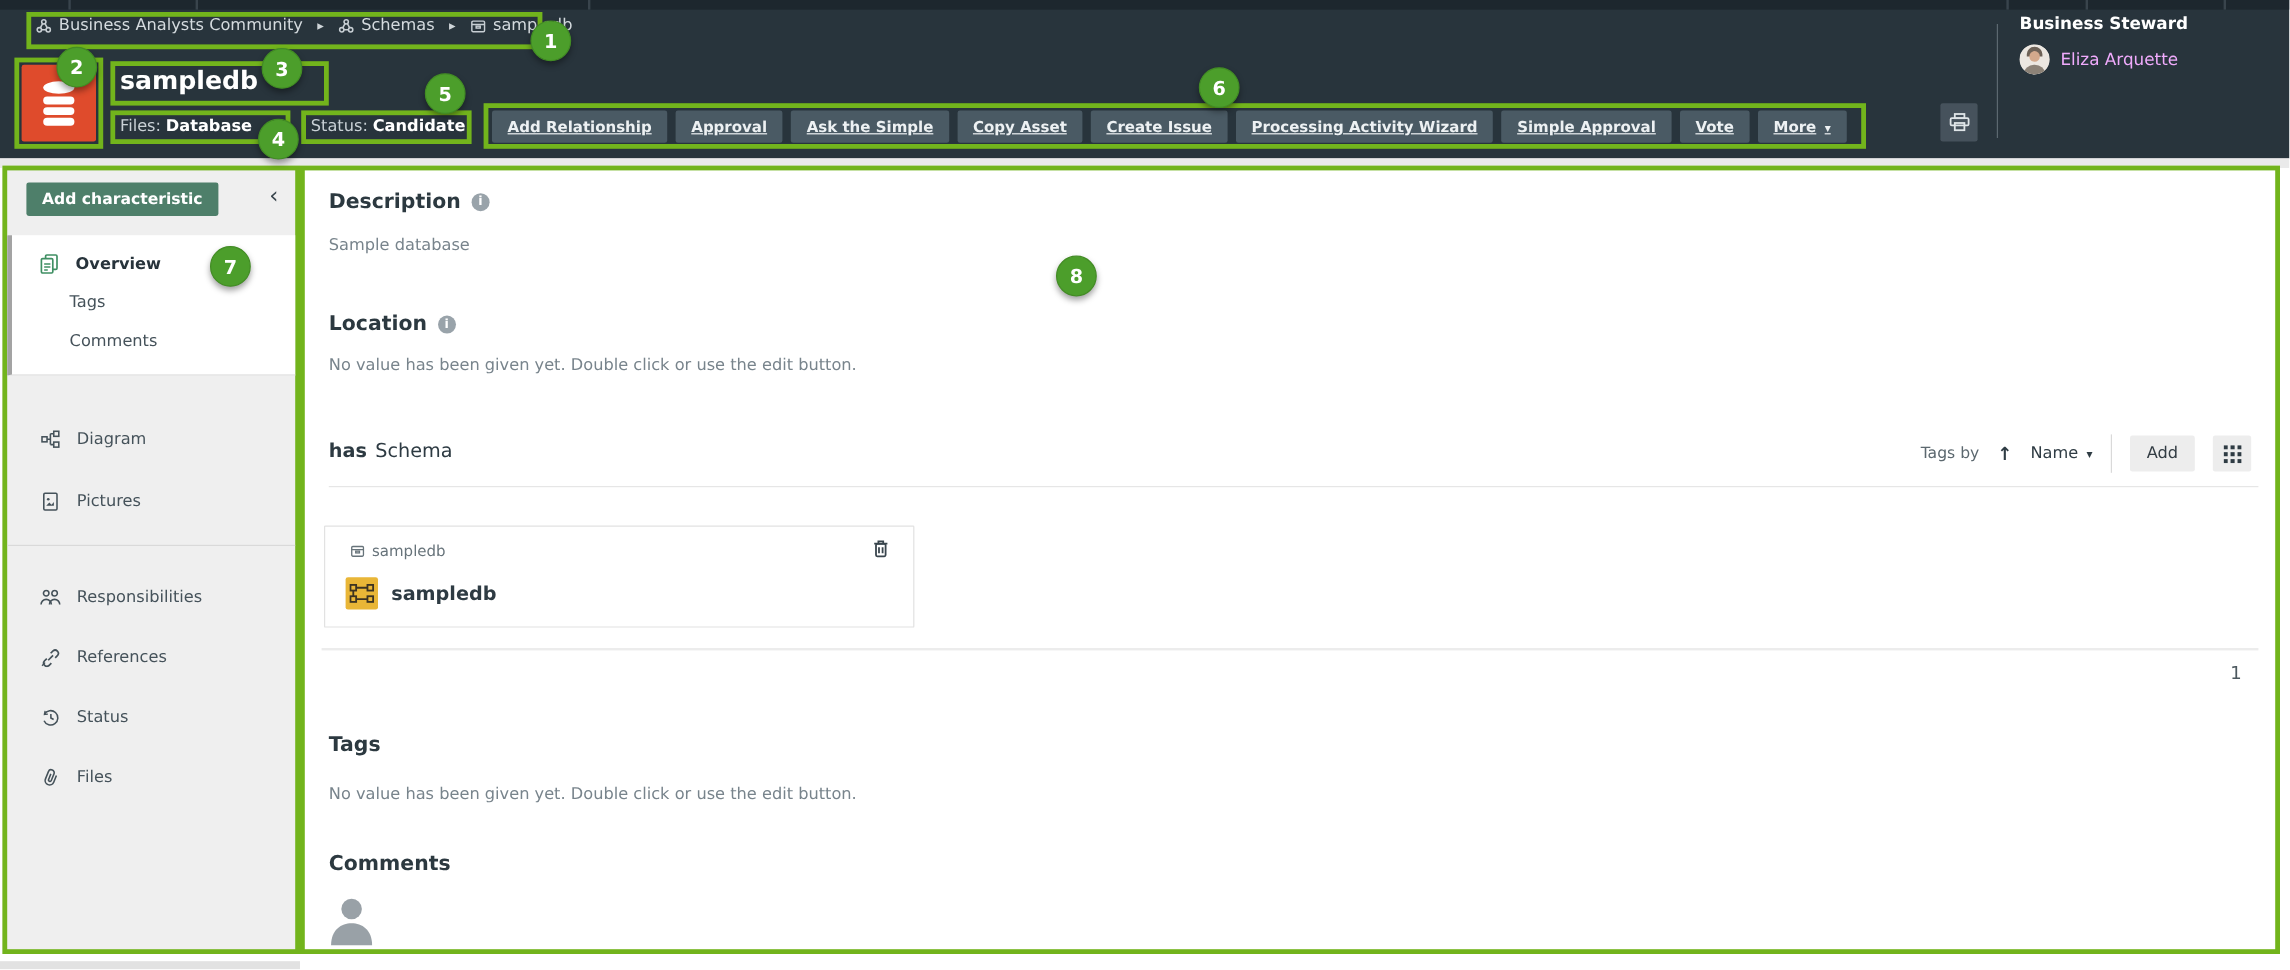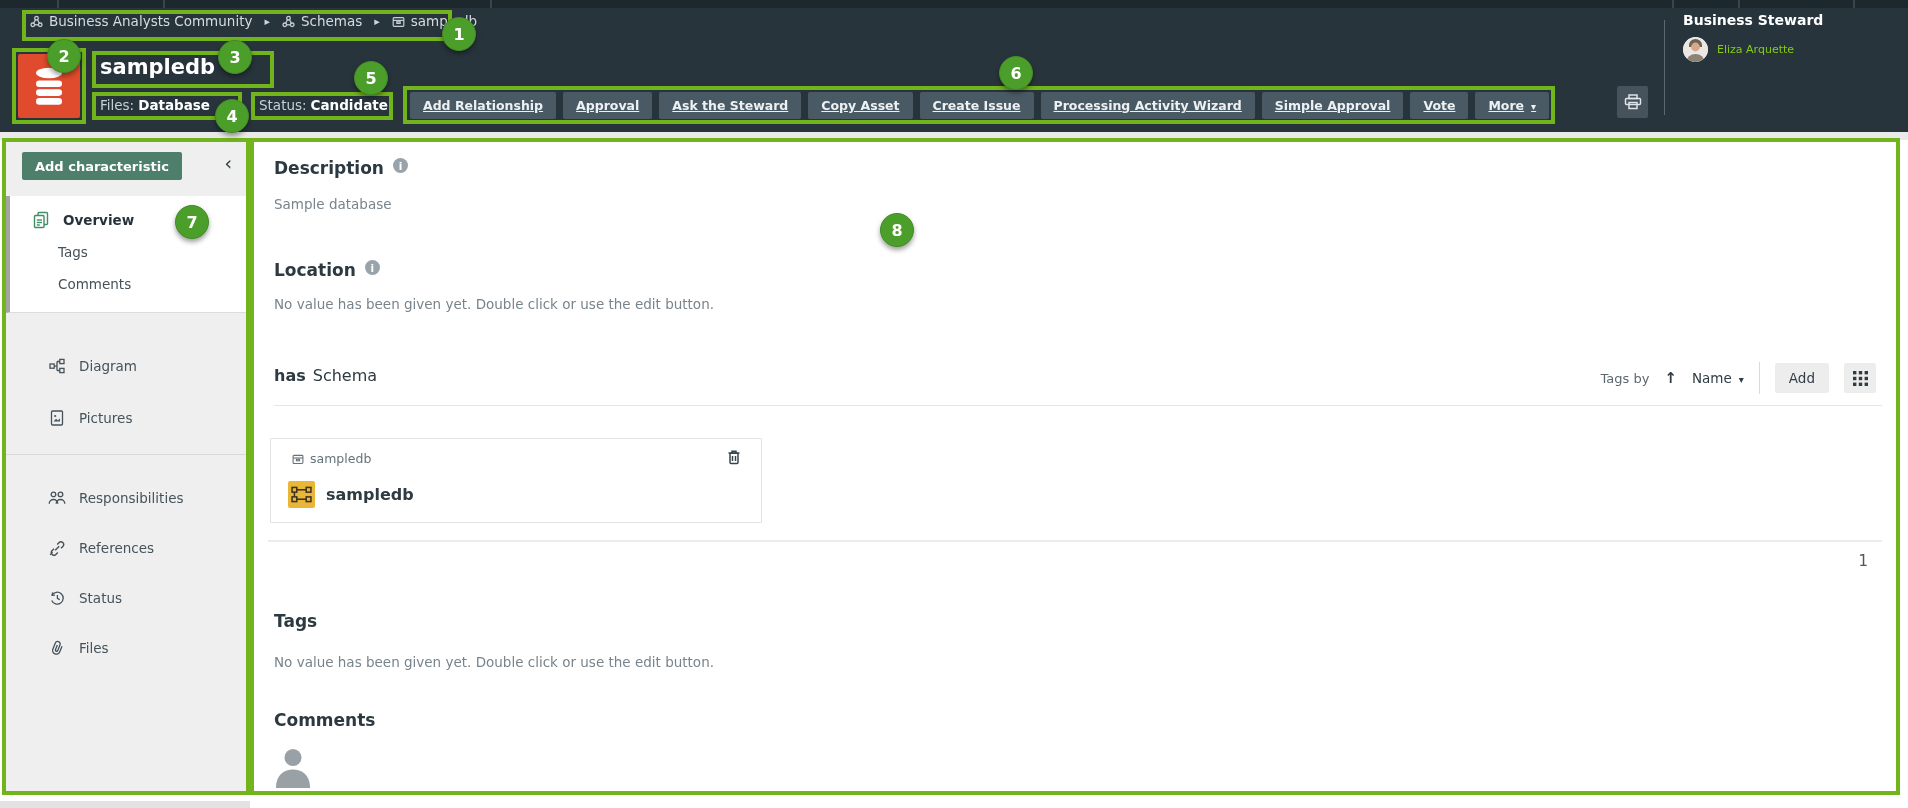--- a/index.html
+++ b/index.html
@@ -31,46 +31,46 @@
   .tb-btn .caret { margin-left:7px; font-size:10px; }
 
   .print-btn { position:absolute; left:1617px; top:86px; width:31px; height:32px; background:#46525c;
                border:none; border-radius:2px; cursor:pointer; display:flex; align-items:center; justify-content:center; }
   .hdr-divider { position:absolute; left:1664px; top:20px; width:1px; height:95px; background:#5c6870; }
 
   .steward { position:absolute; left:1683px; top:12px; color:#fff; }
   .steward-role { font-size:14px; font-weight:bold; }
   .steward-user { display:flex; align-items:center; gap:9px; margin-top:9px; cursor:pointer; }
   .avatar { width:25px; height:25px; border-radius:50%; background:#ece7e1; overflow:hidden; display:block; }
-  .steward-name { font-size:11px; color:#84cc16;text-align:center; }
+  .steward-name { font-size:14px; color:#f0abfc;text-align:center; }
 
   .gapband { position:absolute; left:0; top:132px; width:1908px; height:8px; background:#eaeaea; }
 
   
   .sidebar { position:absolute; left:2px; top:138px; width:248px; height:657px; background:#efefef;
              border:4px solid #72b41c; }
   .addchar { position:absolute; left:16px; top:10px; height:28px; padding:0 13px; background:#4e7f6a;
              color:#fff; border:none; border-radius:2px; font-family:inherit; font-size:13px; font-weight:600; cursor:pointer; }
   .collapse { position:absolute; right:14px; top:12px; font-size:19px; color:#39454d; cursor:pointer; line-height:1; }
   .navpanel { position:absolute; left:0; top:54px; width:240px; height:117px; background:#fff;
               border-left:4px solid #a3a3a3; border-bottom:1px solid #dcdcdc; }
   .nav-item { display:flex; align-items:center; gap:13px; height:32px; color:#45525a; font-size:13.5px; cursor:pointer; }
   .navpanel .nav-item { padding-left:22px; }
   .navpanel .nav-item.head { font-weight:bold; color:#27333b; margin-top:8px; }
   .navpanel .nav-item.sub { padding-left:48px; }
-  .nav-abs { position:absolute; left:16px; width:240px; padding-left:26px; }
+  .nav-abs { position:absolute; left:1px; width:240px; padding-left:26px; }
   .sb-divider { position:absolute; left:0; top:312px; width:240px; height:1px; background:#d9d9d9; }
   .nav-ico { width:18px; display:inline-flex; justify-content:center; color:#45525a; }
   .strip-bl { position:absolute; left:0; top:801px; width:250px; height:7px; background:#e2e2e2; }
 
   
   .main { position:absolute; left:250px; top:138px; width:1650px; height:657px; background:#fff;
           border:4px solid #72b41c; }
   .sec-h { position:absolute; left:20px; font-size:17px; font-weight:bold; color:#2c3940;
-           display:flex; align-items:flex-start; gap:9px; }
+           display:flex; align-items:center; gap:9px; }
   .info-ico { width:15px; height:15px; border-radius:50%; background:#99a3aa; color:#fff; font-size:10.5px;
               font-weight:bold; display:inline-flex; align-items:center; justify-content:center; font-style:normal; }
   .body-txt { position:absolute; left:20px; font-size:13.5px; color:#78848c; }
   .rel-h { position:absolute; left:20px; top:224px; font-size:16px; color:#2d3a42; }
   .rel-h b { margin-right:7px; }
   .sortrow { position:absolute; right:20px; top:220px; display:flex; align-items:center; gap:15px;
              font-size:13px; color:#5c686f; }
   .sort-arrow { color:#2f3c44; font-weight:bold; font-size:15px; cursor:pointer; }
   .sort-field { color:#2f3c44; font-size:13.5px; cursor:pointer; }
   .sort-field .caret { font-size:10px; margin-left:7px; }
@@ -169,21 +169,21 @@
     <div class="meta type">
       <span>Files:</span><b>Database</b>
     </div>
     <div class="meta status">
       <span>Status:</span><b>Candidate</b>
     </div>
 
     <div class="toolbar">
       <button class="tb-btn">Add Relationship</button>
       <button class="tb-btn">Approval</button>
-      <button class="tb-btn">Ask the Steward</button>
+      <button class="tb-btn">Ask the Simple</button>
       <button class="tb-btn">Copy Asset</button>
       <button class="tb-btn">Create Issue</button>
       <button class="tb-btn">Processing Activity Wizard</button>
       <button class="tb-btn">Simple Approval</button>
       <button class="tb-btn">Vote</button>
       <button class="tb-btn">
         <span>More</span><span class="caret">▾</span>
       </button>
     </div>
 

